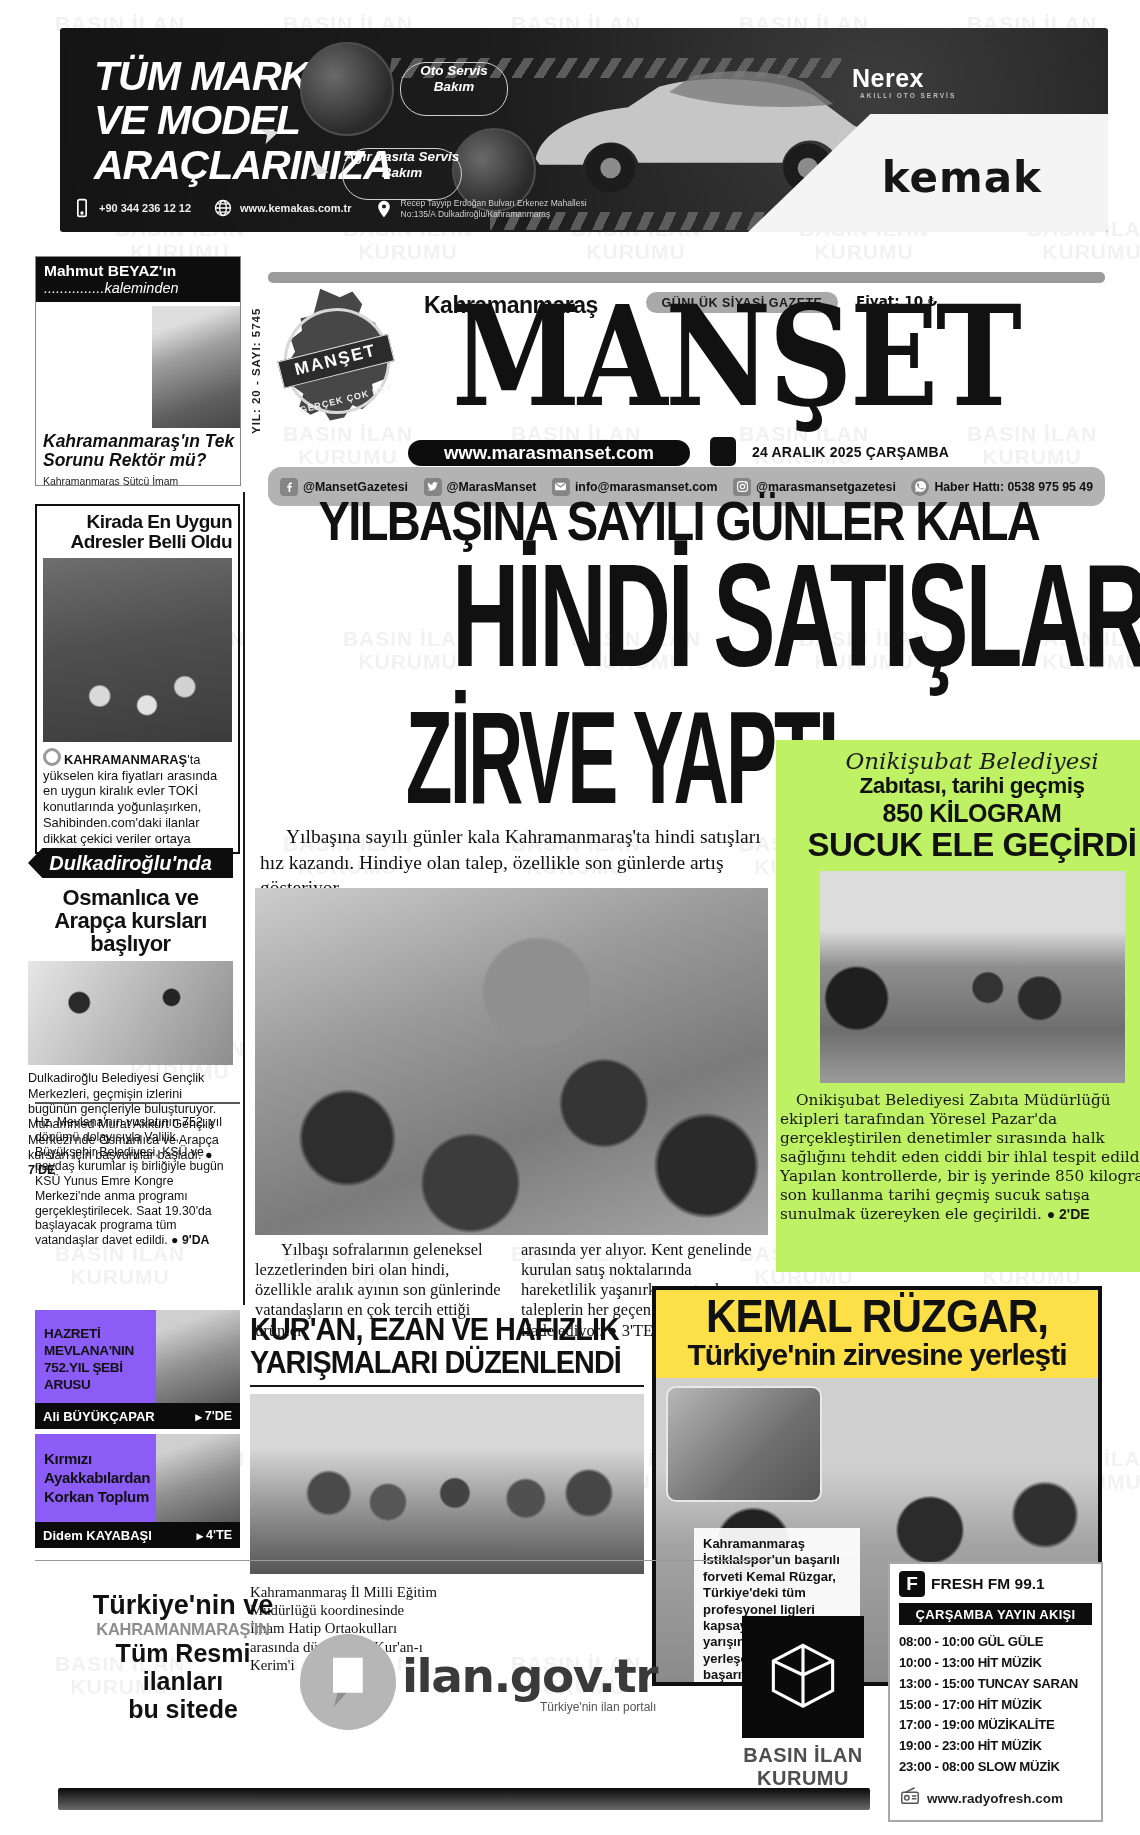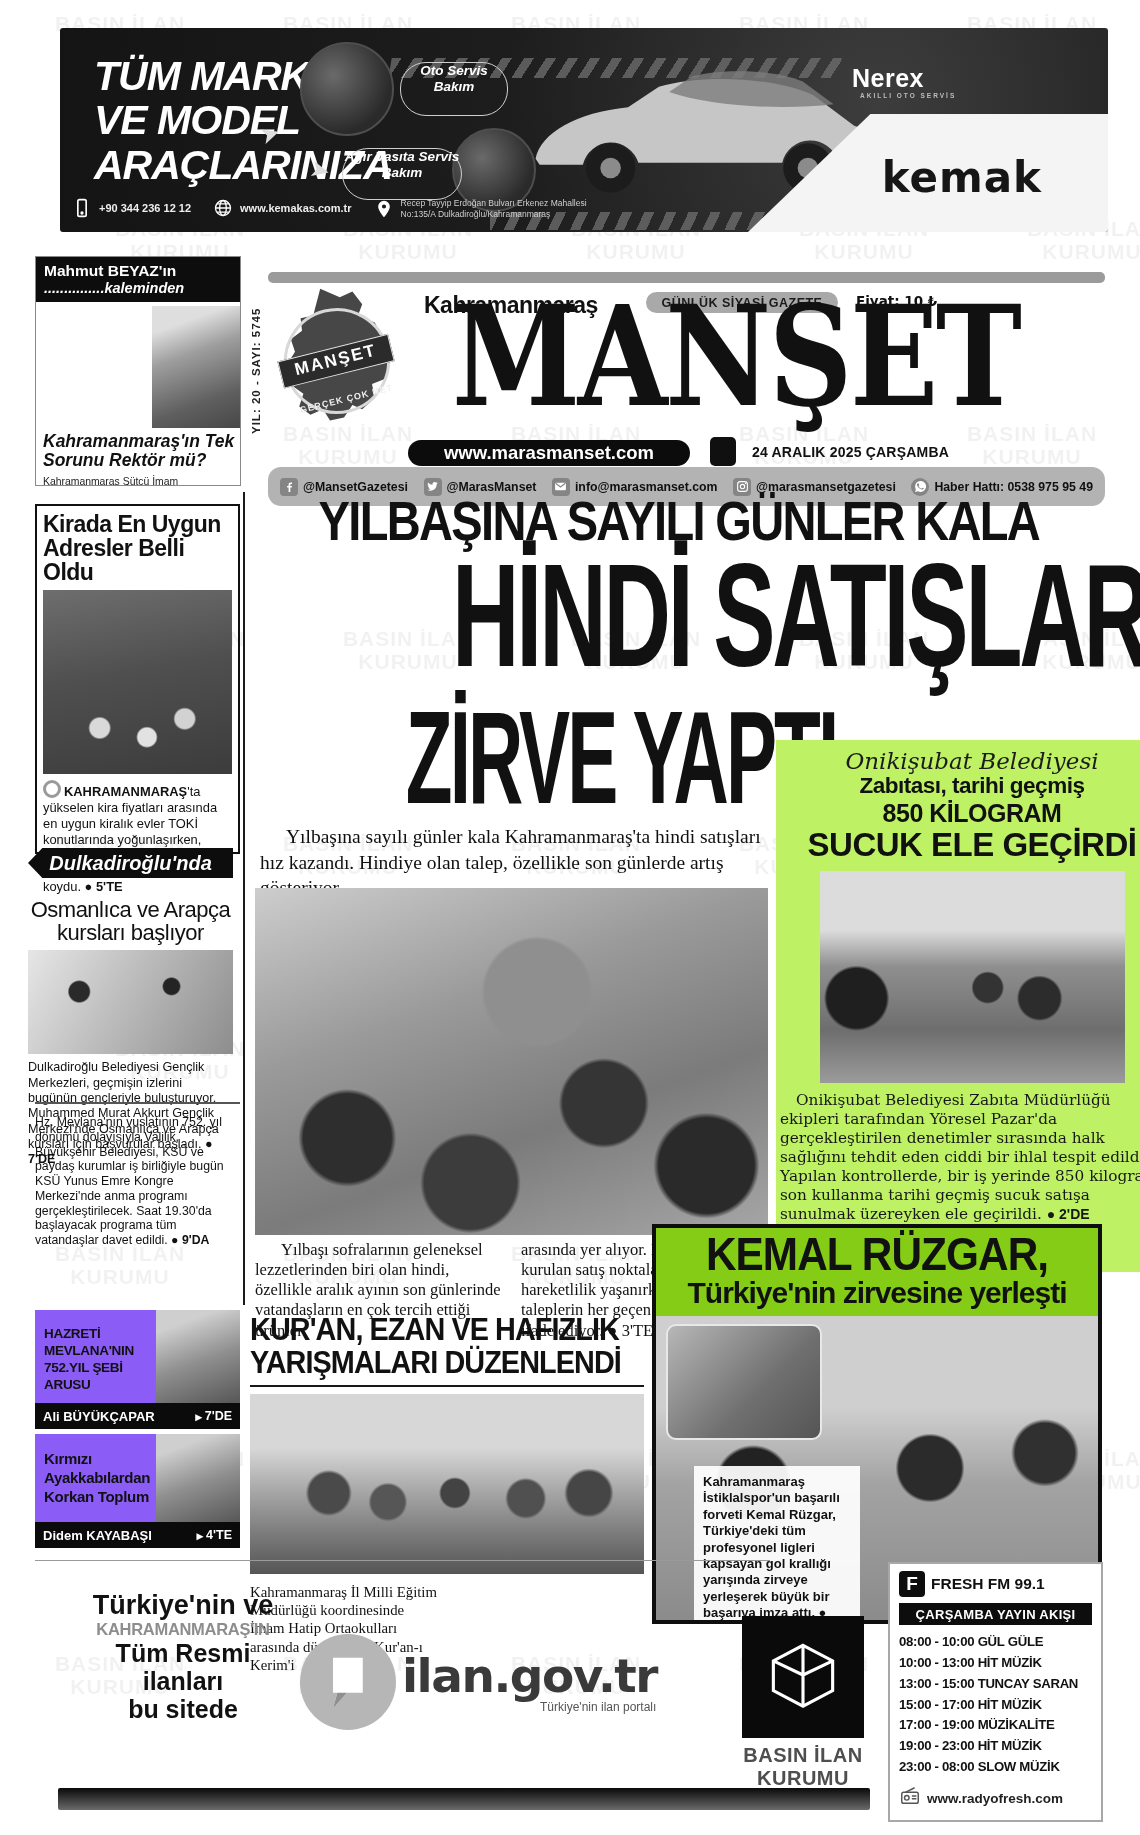--- a/index.html
+++ b/index.html
@@ -33,21 +33,21 @@
   #ad-contact{position:absolute;left:12px;bottom:12px;display:flex;gap:22px;align-items:flex-start;color:#eee;}
   .contact-item{display:flex;gap:7px;align-items:center;}
   .contact-icon{width:20px;height:20px;flex:0 0 auto;}
   .contact-text{font-weight:700;font-size:11px;}
   .contact-addr{font-weight:400;font-size:8.5px;color:#cfcfcf;line-height:1.3;}
 
   
   #colbox{left:35px;top:256px;width:204px;height:228px;border:1px solid #8a8a8a;background:#fff;overflow:hidden;}
   #colbox-head{background:#0d0d0d;color:#fff;padding:5px 8px 6px;}
   #colbox-name{font-weight:800;font-size:15.5px;}
-  #colbox-suffix{font-style:italic;font-weight:700;font-size:14.5px;}
+  #colbox-suffix{font-style:italic;font-weight:400;font-size:14.5px;}
   #colbox-portrait{float:right;width:88px;height:122px;margin:4px 0 4px 6px;
       background:linear-gradient(160deg,#dedede 0 18%,#9e9e9e 40%,#5f5f5f 75%,#474747);}
   #colbox-title{font-weight:900;font-style:italic;font-size:17.5px;line-height:1.08;padding:5px 4px 4px 7px;}
   #colbox-body{font-size:10.4px;line-height:1.26;padding:1px 6px 0 7px;color:#222;}
 
   
   #mh-bar{left:268px;top:272px;width:837px;height:11px;background:#9b9b9b;border-radius:5px;}
   #yil{left:250px;top:434px;font-weight:800;font-size:11.5px;letter-spacing:1px;color:#222;
        transform:rotate(-90deg);transform-origin:0 0;white-space:nowrap;}
   #map-logo{left:266px;top:286px;width:142px;height:154px;}
@@ -118,51 +118,51 @@
       radial-gradient(circle at 20% 55%,#4a4a4a 0 6%,transparent 7%),
       radial-gradient(circle at 35% 60%,#565656 0 6%,transparent 7%),
       radial-gradient(circle at 52% 55%,#434343 0 6%,transparent 7%),
       radial-gradient(circle at 70% 58%,#505050 0 6%,transparent 7%),
       radial-gradient(circle at 86% 55%,#464646 0 6%,transparent 7%),
       linear-gradient(180deg,#d7d7d7 0 30%,#a5a5a5 55%,#777 80%,#555);}
   #quran-body{display:flex;gap:18px;margin-top:9px;font-family:"Liberation Serif",serif;font-size:14.8px;line-height:1.24;}
   #quran-body .col{width:188px;}
 
   
-  #kemal-box{left:652px;top:1224px;width:450px;height:400px;border:4px solid #0e0e0e;background:#84cc16;box-sizing:border-box;overflow:hidden;}
+  #kemal-box{left:652px;top:1286px;width:450px;height:400px;border:4px solid #0e0e0e;background:#fde047;box-sizing:border-box;overflow:hidden;}
   #kemal-t1{font-weight:900;font-size:46px;text-align:center;letter-spacing:-1px;line-height:1;margin-top:3px;}
   #kemal-t1 .cond{transform:scaleX(.92);}
   #kemal-t2{font-weight:900;font-size:30px;text-align:center;letter-spacing:-1px;line-height:1.05;}
   #kemal-photo{position:absolute;left:0;right:0;top:88px;bottom:0;background:
       radial-gradient(circle at 22% 55%,#222 0 9%,transparent 10%),
       radial-gradient(circle at 62% 50%,#2b2b2b 0 10%,transparent 11%),
       radial-gradient(circle at 88% 45%,#303030 0 7%,transparent 8%),
       linear-gradient(180deg,#cfcfcf 0 30%,#a3a3a3 55%,#8b8b8b);}
   #kemal-inset{position:absolute;left:10px;top:8px;width:152px;height:112px;border:2px solid #e8e8e8;border-radius:10px;
       background:linear-gradient(135deg,#b7b7b7,#6f6f6f 60%,#555);}
   #kemal-overlay{position:absolute;left:38px;top:150px;width:148px;background:rgba(255,255,255,.93);
       padding:8px 9px;font-weight:700;font-size:13px;line-height:1.26;}
 
   
   #rent-box{left:35px;top:504px;width:205px;height:350px;border:2px solid #101010;box-sizing:border-box;padding:6px;}
-  #rent-title{font-weight:900;font-size:23px;text-align:left;line-height:1.05;letter-spacing:-.5px;}
+  #rent-title{font-weight:900;font-size:19px;text-align:right;line-height:1.05;letter-spacing:-.5px;}
   #rent-photo{width:189px;height:184px;margin:6px auto;background:
       radial-gradient(circle at 30% 75%,#d9d9d9 0 5%,transparent 6%),
       radial-gradient(circle at 55% 80%,#e2e2e2 0 5%,transparent 6%),
       radial-gradient(circle at 75% 70%,#d2d2d2 0 5%,transparent 6%),
       linear-gradient(170deg,#6e6e6e,#4f4f4f 45%,#3c3c3c);}
   #rent-body{font-size:12.9px;line-height:1.22;}
   .bullet-dot{display:inline-block;width:12px;height:12px;border:3px solid #9a9a9a;border-radius:50%;vertical-align:-2px;margin-right:3px;}
   .lead-bold{font-weight:900;}
   .page-ref{font-weight:900;}
 
   #course{left:28px;top:848px;width:205px;}
   #course-banner{height:30px;background:#0d0d0d;color:#fff;font-weight:900;font-style:italic;font-size:20px;
       display:flex;align-items:center;justify-content:center;clip-path:polygon(0 50%,7% 0,100% 0,100% 100%,7% 100%);}
-  #course-title{font-weight:400;font-size:22px;text-align:center;line-height:1.05;margin-top:20px;letter-spacing:-.5px;}
+  #course-title{font-weight:700;font-size:22px;text-align:center;line-height:1.05;margin-top:8px;letter-spacing:-.5px;}
   #course-photo{width:205px;height:104px;margin-top:6px;background:
       radial-gradient(circle at 25% 40%,#2a2a2a 0 6%,transparent 7%),
       radial-gradient(circle at 70% 35%,#242424 0 5%,transparent 6%),
       linear-gradient(120deg,#e6e6e6,#bdbdbd 45%,#8d8d8d);}
   #course-body{font-size:12.6px;line-height:1.22;margin-top:6px;}
 
   #mevlana-box{left:35px;top:1102px;width:205px;height:202px;border-top:2px solid #555;padding-top:6px;box-sizing:border-box;}
   #mevlana-title{font-weight:900;font-size:21px;text-align:center;line-height:1.1;letter-spacing:-.5px;}
   #mevlana-body{font-size:12.3px;line-height:1.2;margin-top:5px;}
 

